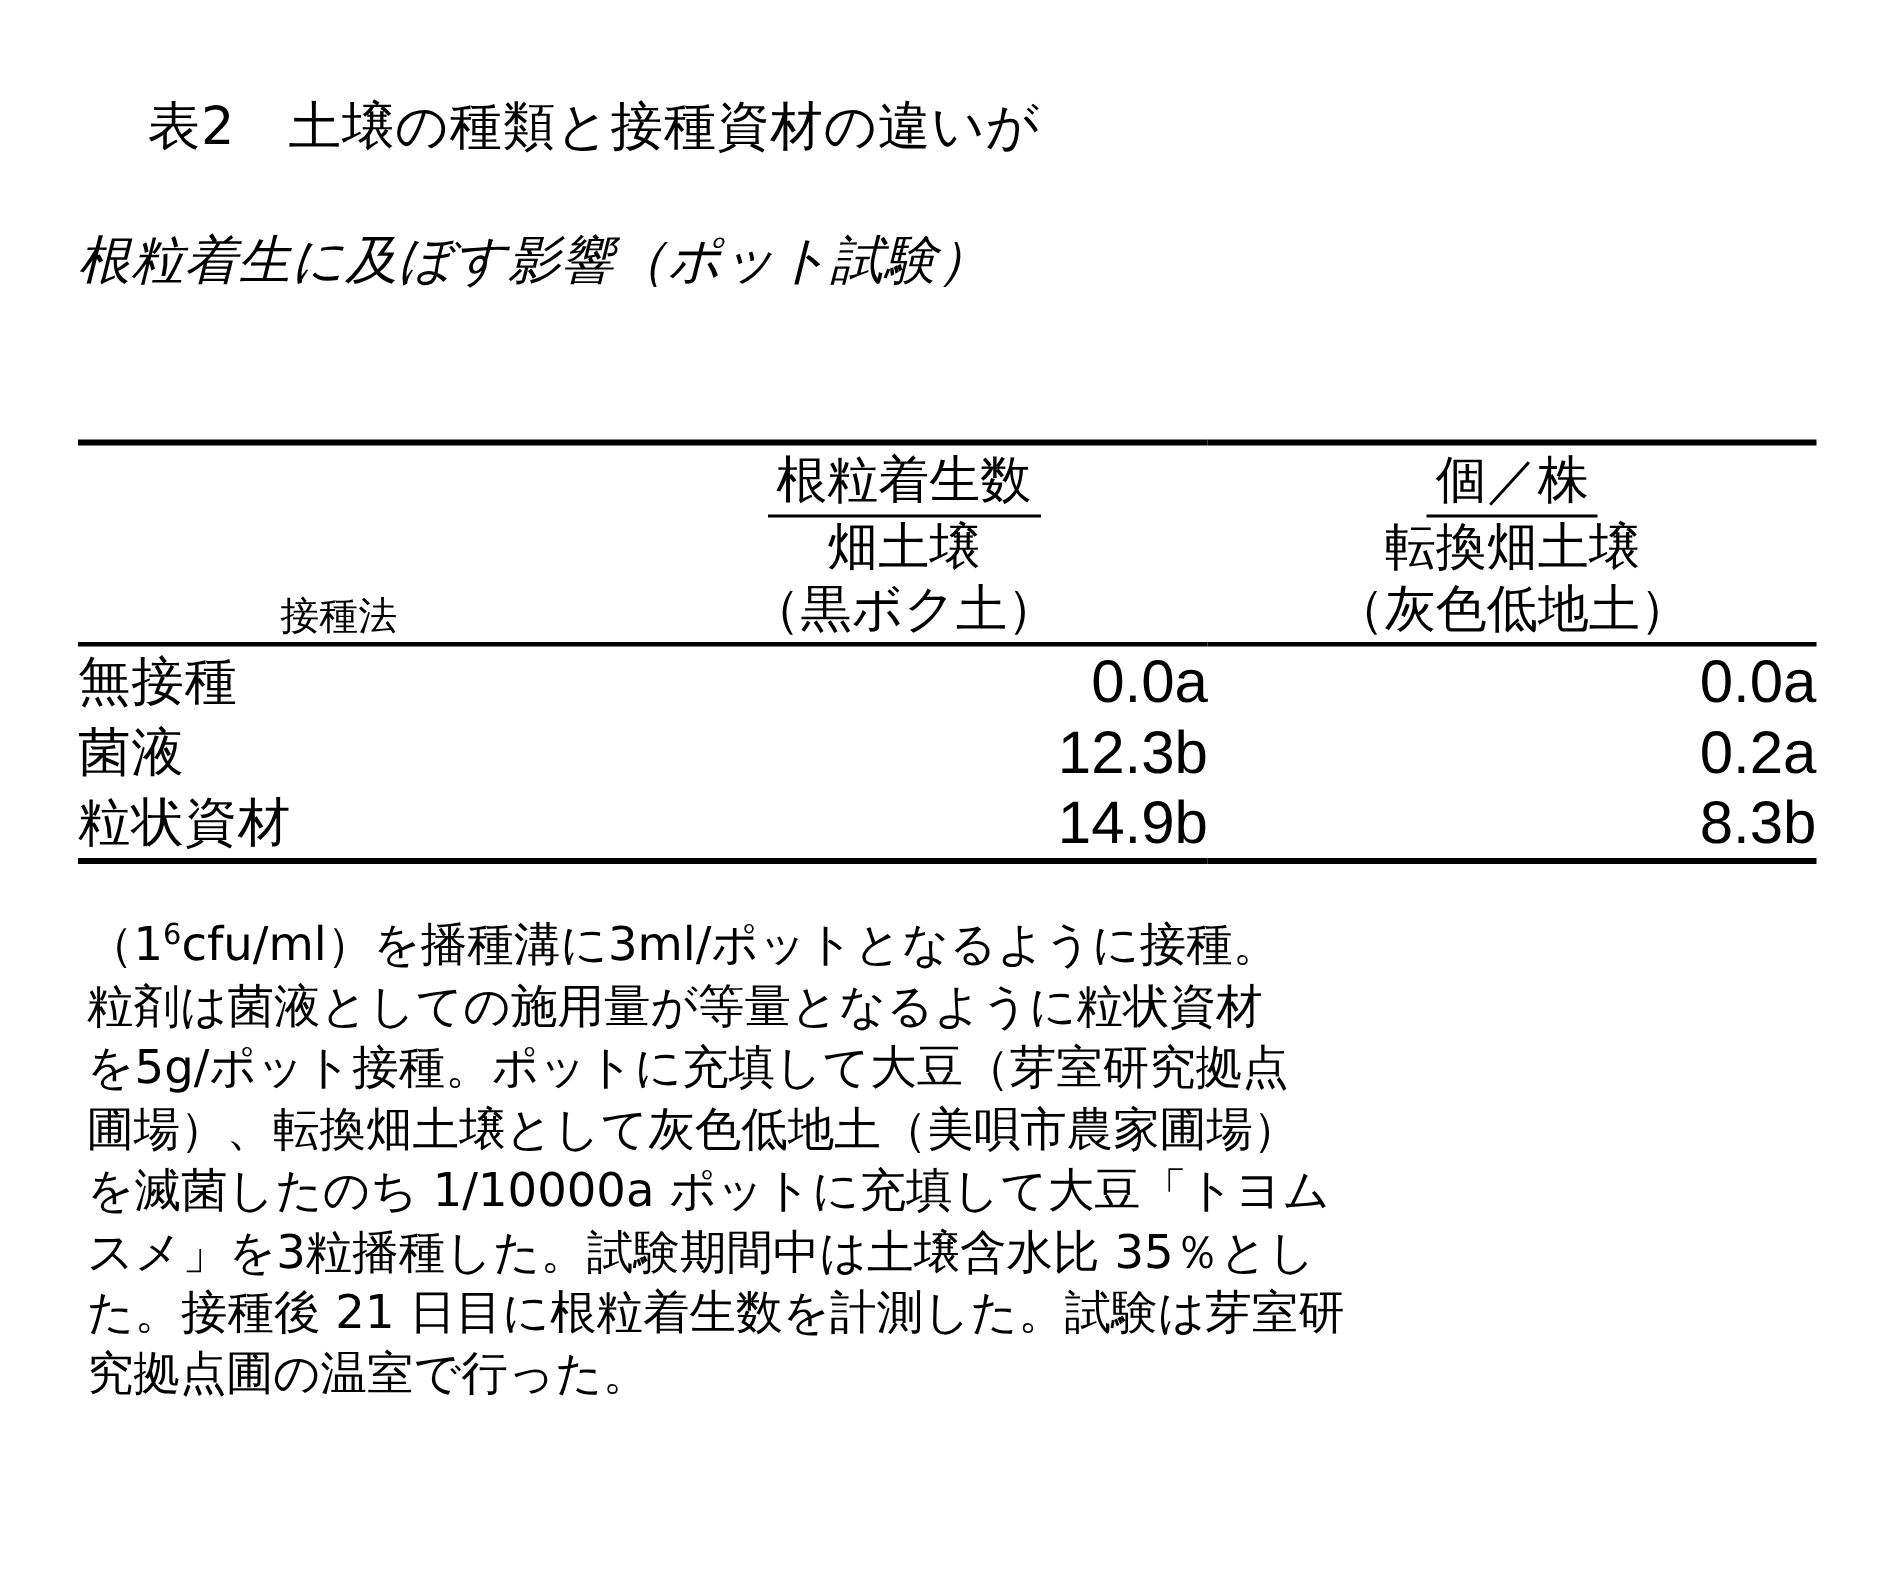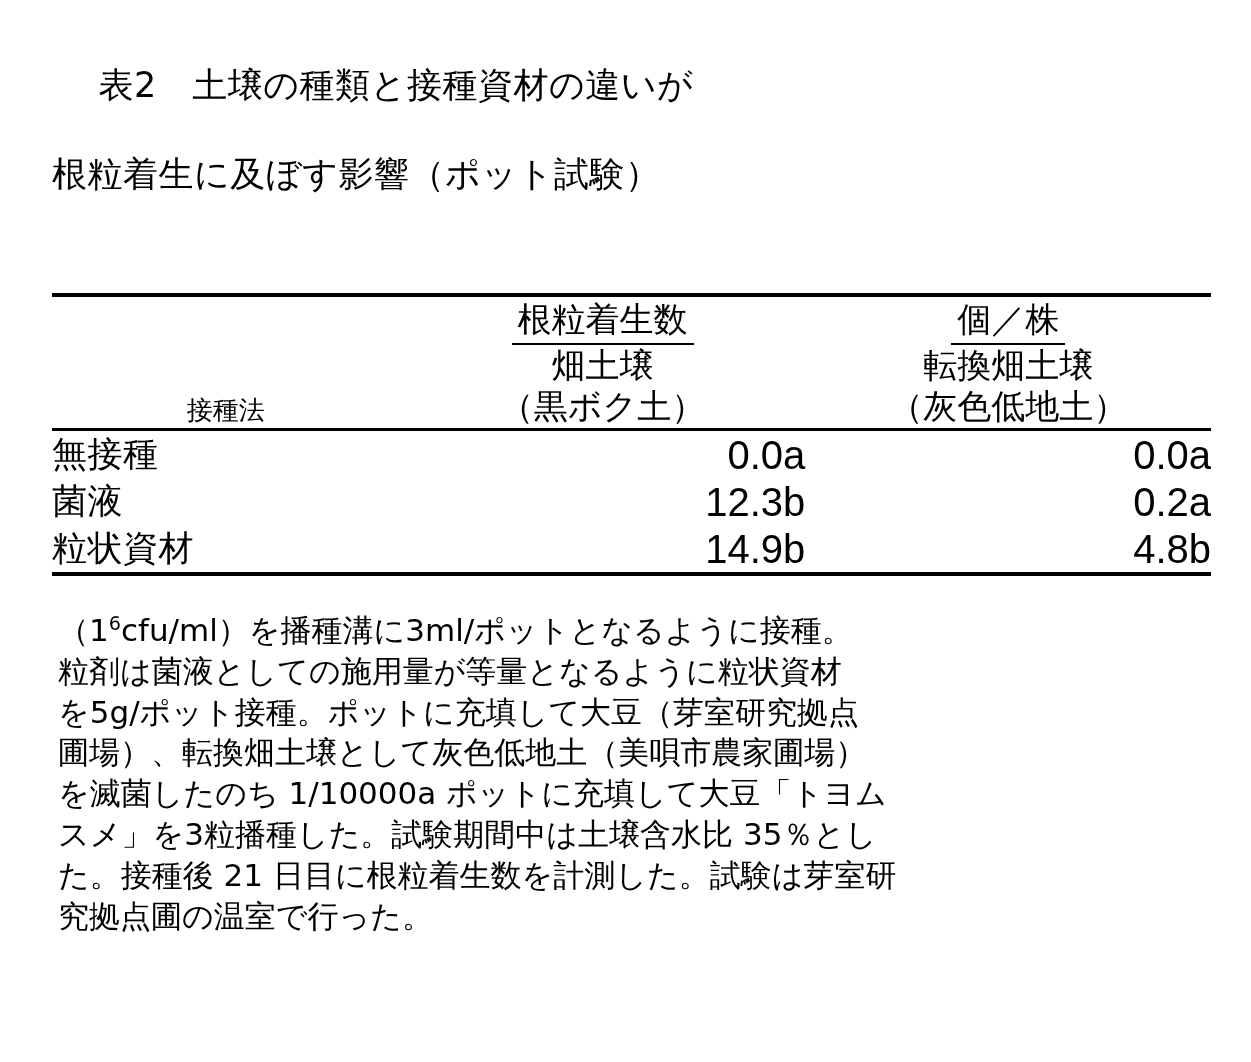--- a/index.html
+++ b/index.html
@@ -23,21 +23,21 @@
   }
 
   
   .caption {
     font-family: "DejaVu Sans", sans-serif;
     font-size: 35px;
     line-height: 1.28;
     letter-spacing: 0.5px;
     white-space: pre;
   }
-  .caption .line2 { display: block; }
+  .caption .line2 { display: block; font-style: italic; }
 
   
   table.data {
     width: 100%;
     border-collapse: collapse;
     margin-top: 6px;
     font-family: "DejaVu Sans", sans-serif;
     table-layout: fixed;
   }
   table.data col.c0 { width: 30%; }
@@ -151,21 +151,21 @@
         <td class="val">0.0a</td>
       </tr>
       <tr>
         <td class="rowlabel">菌液</td>
         <td class="val">12.3b</td>
         <td class="val">0.2a</td>
       </tr>
       <tr class="rule-bottom">
         <td class="rowlabel">粒状資材</td>
         <td class="val">14.9b</td>
-        <td class="val">4.8b</td>
+        <td class="val">8.3b</td>
       </tr>
     </tbody>
   </table>
 
   <div class="notes">
     <span class="nline"><span>（1</span><sup>6</sup><span>cfu/ml）を播種溝に3ml/ポットとなるように接種。</span></span>
     <span class="nline">粒剤は菌液としての施用量が等量となるように粒状資材</span>
     <span class="nline">を5g/ポット接種。ポットに充填して大豆（芽室研究拠点</span>
     <span class="nline">圃場）、転換畑土壌として灰色低地土（美唄市農家圃場）</span>
     <span class="nline">を滅菌したのち 1/10000a ポットに充填して大豆「トヨム</span>

